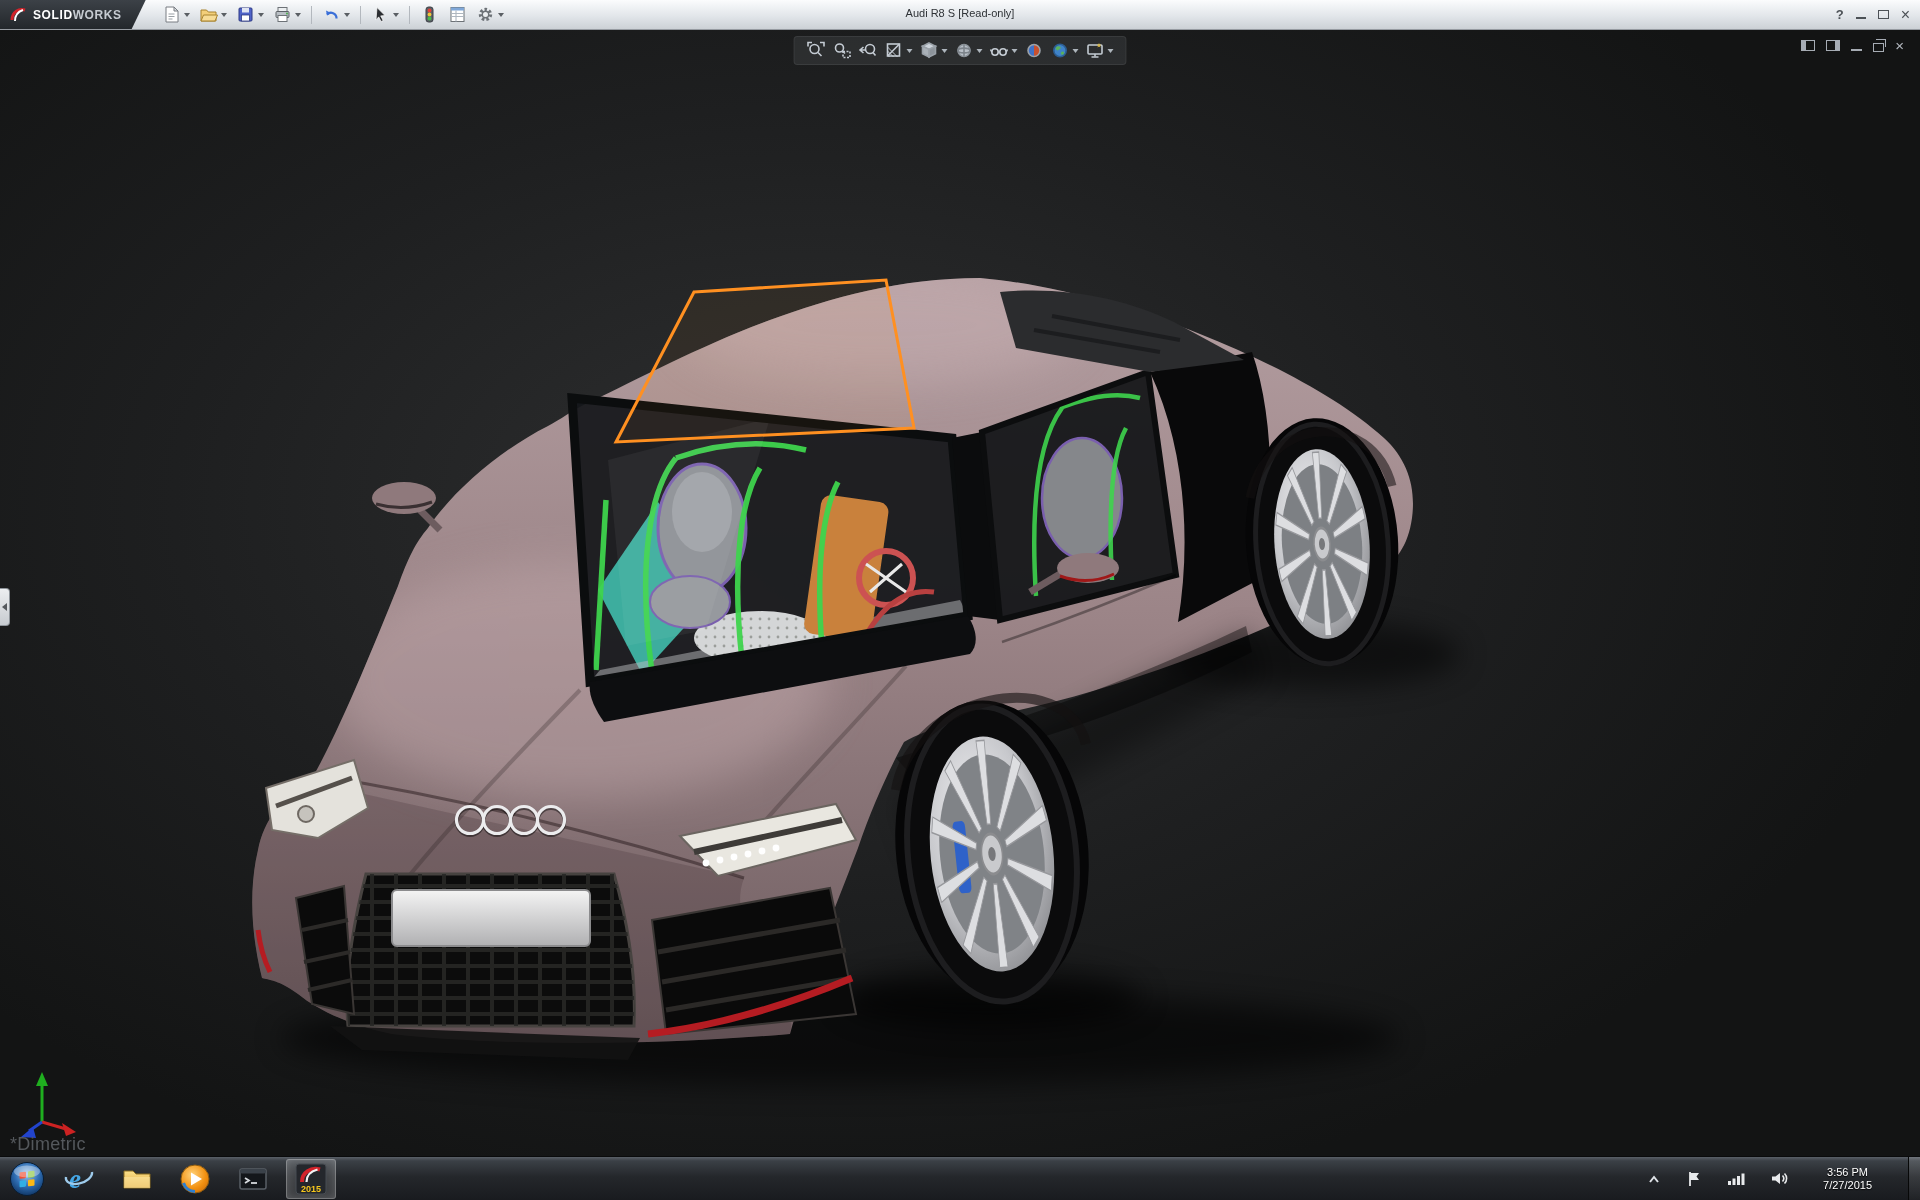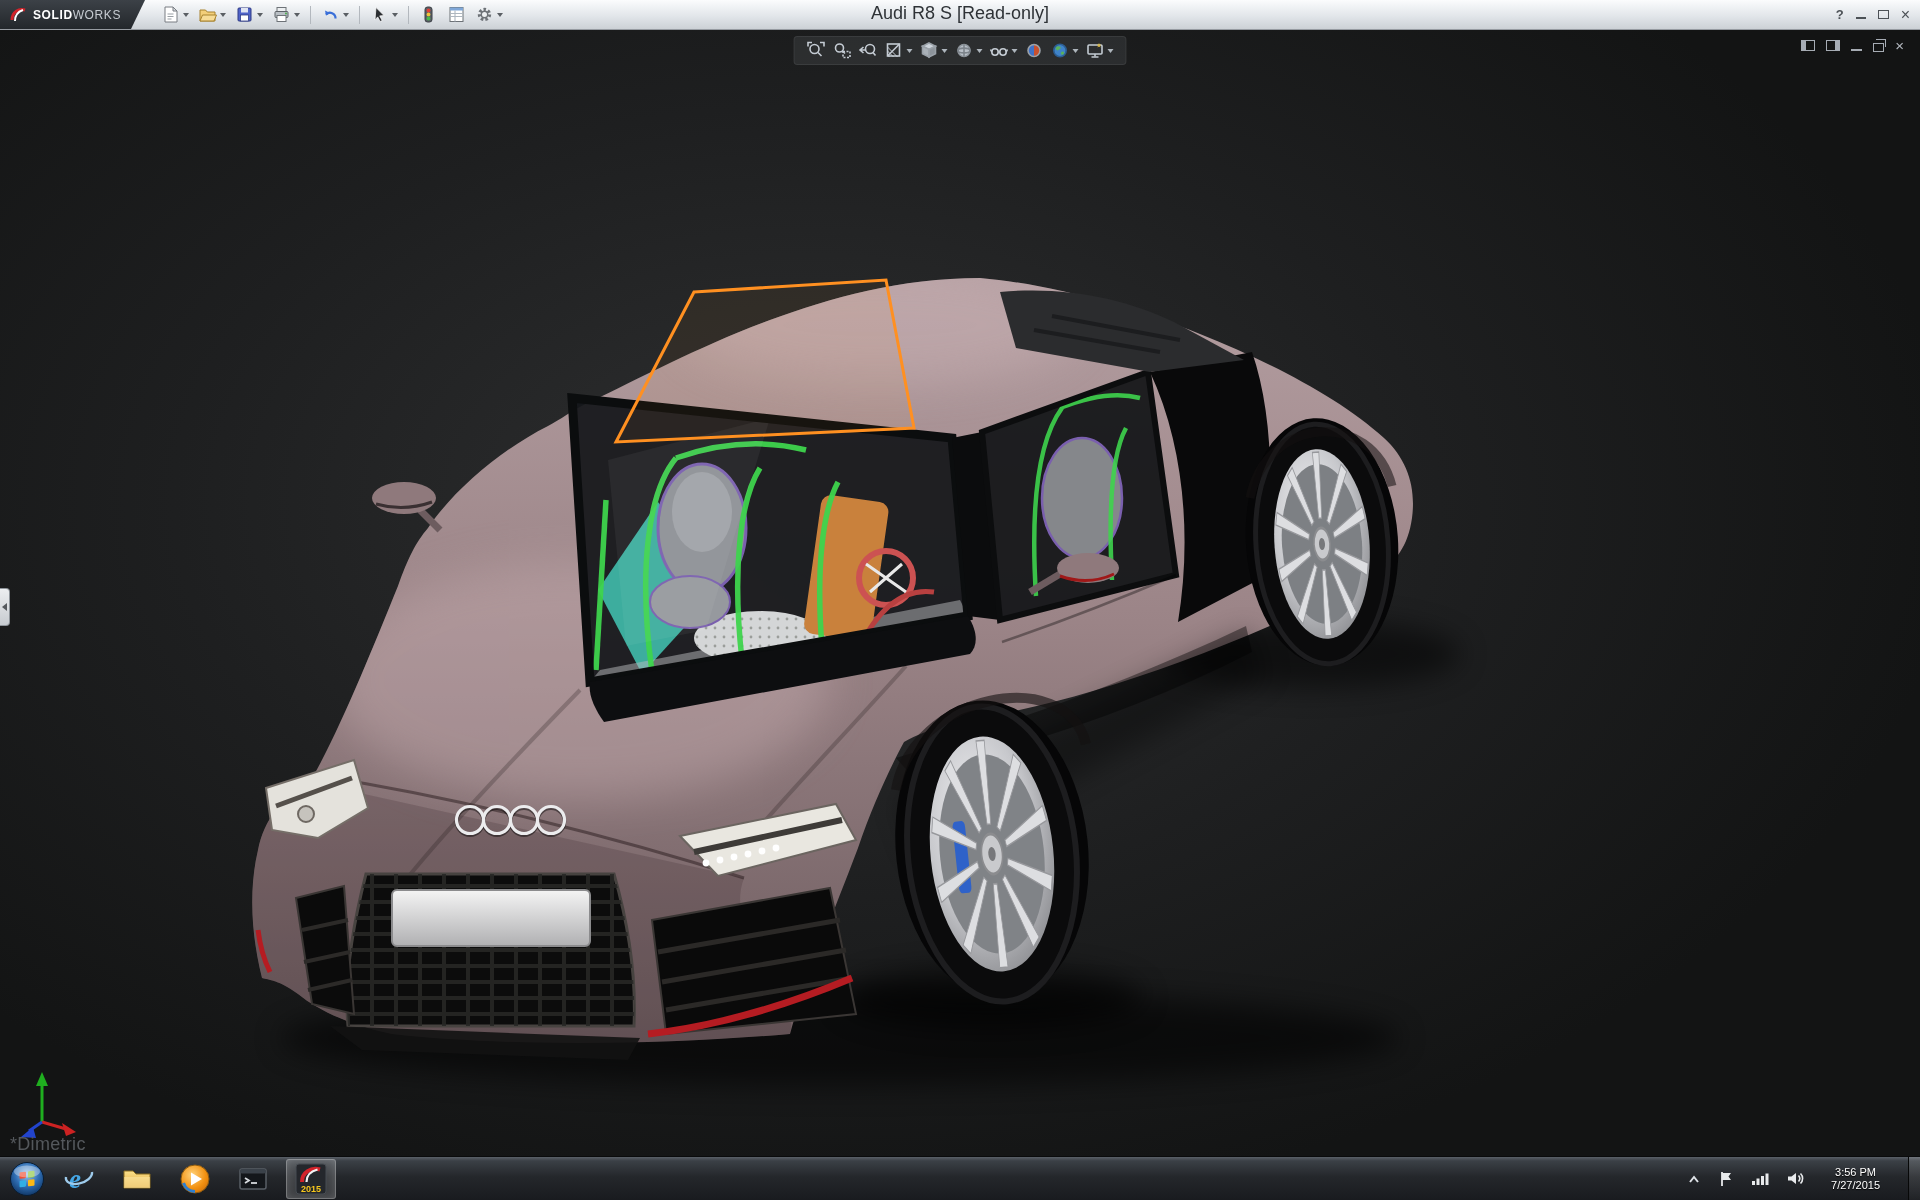--- a/index.html
+++ b/index.html
@@ -7,30 +7,30 @@
               font-family:"Liberation Sans", sans-serif; }
 
   
   .titlebar { position:absolute; top:0; left:0; right:0; height:30px; z-index:20;
     background:linear-gradient(#fbfcfd,#e2e6ea 55%,#ccd1d6);
     border-bottom:1px solid #969ba1; display:flex; align-items:center; }
   .logo { height:100%; background:linear-gradient(#3c4147,#23272b);
     clip-path:polygon(0 0,100% 0,calc(100% - 14px) 100%,0 100%);
     display:flex; align-items:center; gap:5px; padding:0 24px 0 8px; }
   .logo .brand { color:#fff; font-size:12px; font-weight:bold; letter-spacing:.6px; }
-  .logo .brand-light { color:#c6cbd1; font-weight:normal; }
+  .logo .brand-light { color:#c6cbd1; font-weight:bold; }
   .tb-icons { display:flex; align-items:center; margin-left:12px; gap:1px; }
   .tbtn { display:flex; align-items:center; gap:3px; padding:2px 3px; border:1px solid transparent;
     border-radius:3px; background:transparent; cursor:default; }
   .tbtn svg { display:block; }
   .sep { width:1px; height:18px; background:#b3b8be; margin:0 5px; }
   .caret { width:0; height:0; border-left:3.5px solid transparent; border-right:3.5px solid transparent;
     border-top:4px solid #5a5f64; }
   .tb-title { position:absolute; left:50%; top:0; height:26px; transform:translateX(-50%);
-    display:flex; align-items:center; font-size:18px; color:#2e3236; white-space:nowrap; }
+    display:flex; align-items:center; font-size:11px; color:#2e3236; white-space:nowrap; }
   .tb-controls { margin-left:auto; display:flex; align-items:center; gap:12px; padding-right:10px; }
   .tc-help { font-size:13px; font-weight:bold; color:#4c5156; }
   .tc-min { width:10px; height:0; border-bottom:2px solid #4c5156; margin-top:7px; }
   .tc-max { width:11px; height:9px; border:1.5px solid #4c5156; }
   .tc-close { font-size:16px; color:#4c5156; line-height:1; }
 
   
   .viewport { position:absolute; top:30px; bottom:44px; left:0; right:0; overflow:hidden;
     background:radial-gradient(1150px 720px at 42% 42%, #2e2f30 0%, #1e1f20 55%, #131414 100%); }
   .scene { position:absolute; inset:0; width:100%; height:100%; }
@@ -65,21 +65,21 @@
   
   .taskbar { position:absolute; bottom:0; left:0; right:0; height:44px; z-index:20;
     background:linear-gradient(#5a6068 0%, #3b4046 9%, #24272b 46%, #191b1f 100%);
     border-top:1px solid #0a0b0c; display:flex; align-items:center; }
   .start { width:54px; height:44px; display:flex; align-items:center; justify-content:center; }
   .task-icons { display:flex; align-items:center; gap:8px; }
   .task-btn { width:50px; height:40px; display:flex; align-items:center; justify-content:center;
     border:1px solid transparent; border-radius:3px; }
   .task-btn.active { background:rgba(255,255,255,.14); border-color:rgba(255,255,255,.30);
     box-shadow:inset 0 0 9px rgba(255,255,255,.18);justify-content:center; }
-  .tray { margin-left:auto; display:flex; align-items:center; gap:18px; height:100%; }
+  .tray { margin-left:auto; display:flex; align-items:center; gap:26px; height:100%; }
   .tray svg { display:block; }
   .clock { text-align:center; font-size:11px; line-height:13px; color:#fff;
     text-shadow:0 1px 1px #000; padding:0 8px; white-space:nowrap; }
   .showdesk { width:12px; height:100%; margin-left:2px; border-left:1px solid #070808;
     background:linear-gradient(rgba(255,255,255,.14),rgba(255,255,255,.03)); }
 </style>
 </head>
 <body>
 
 <header class="titlebar">

